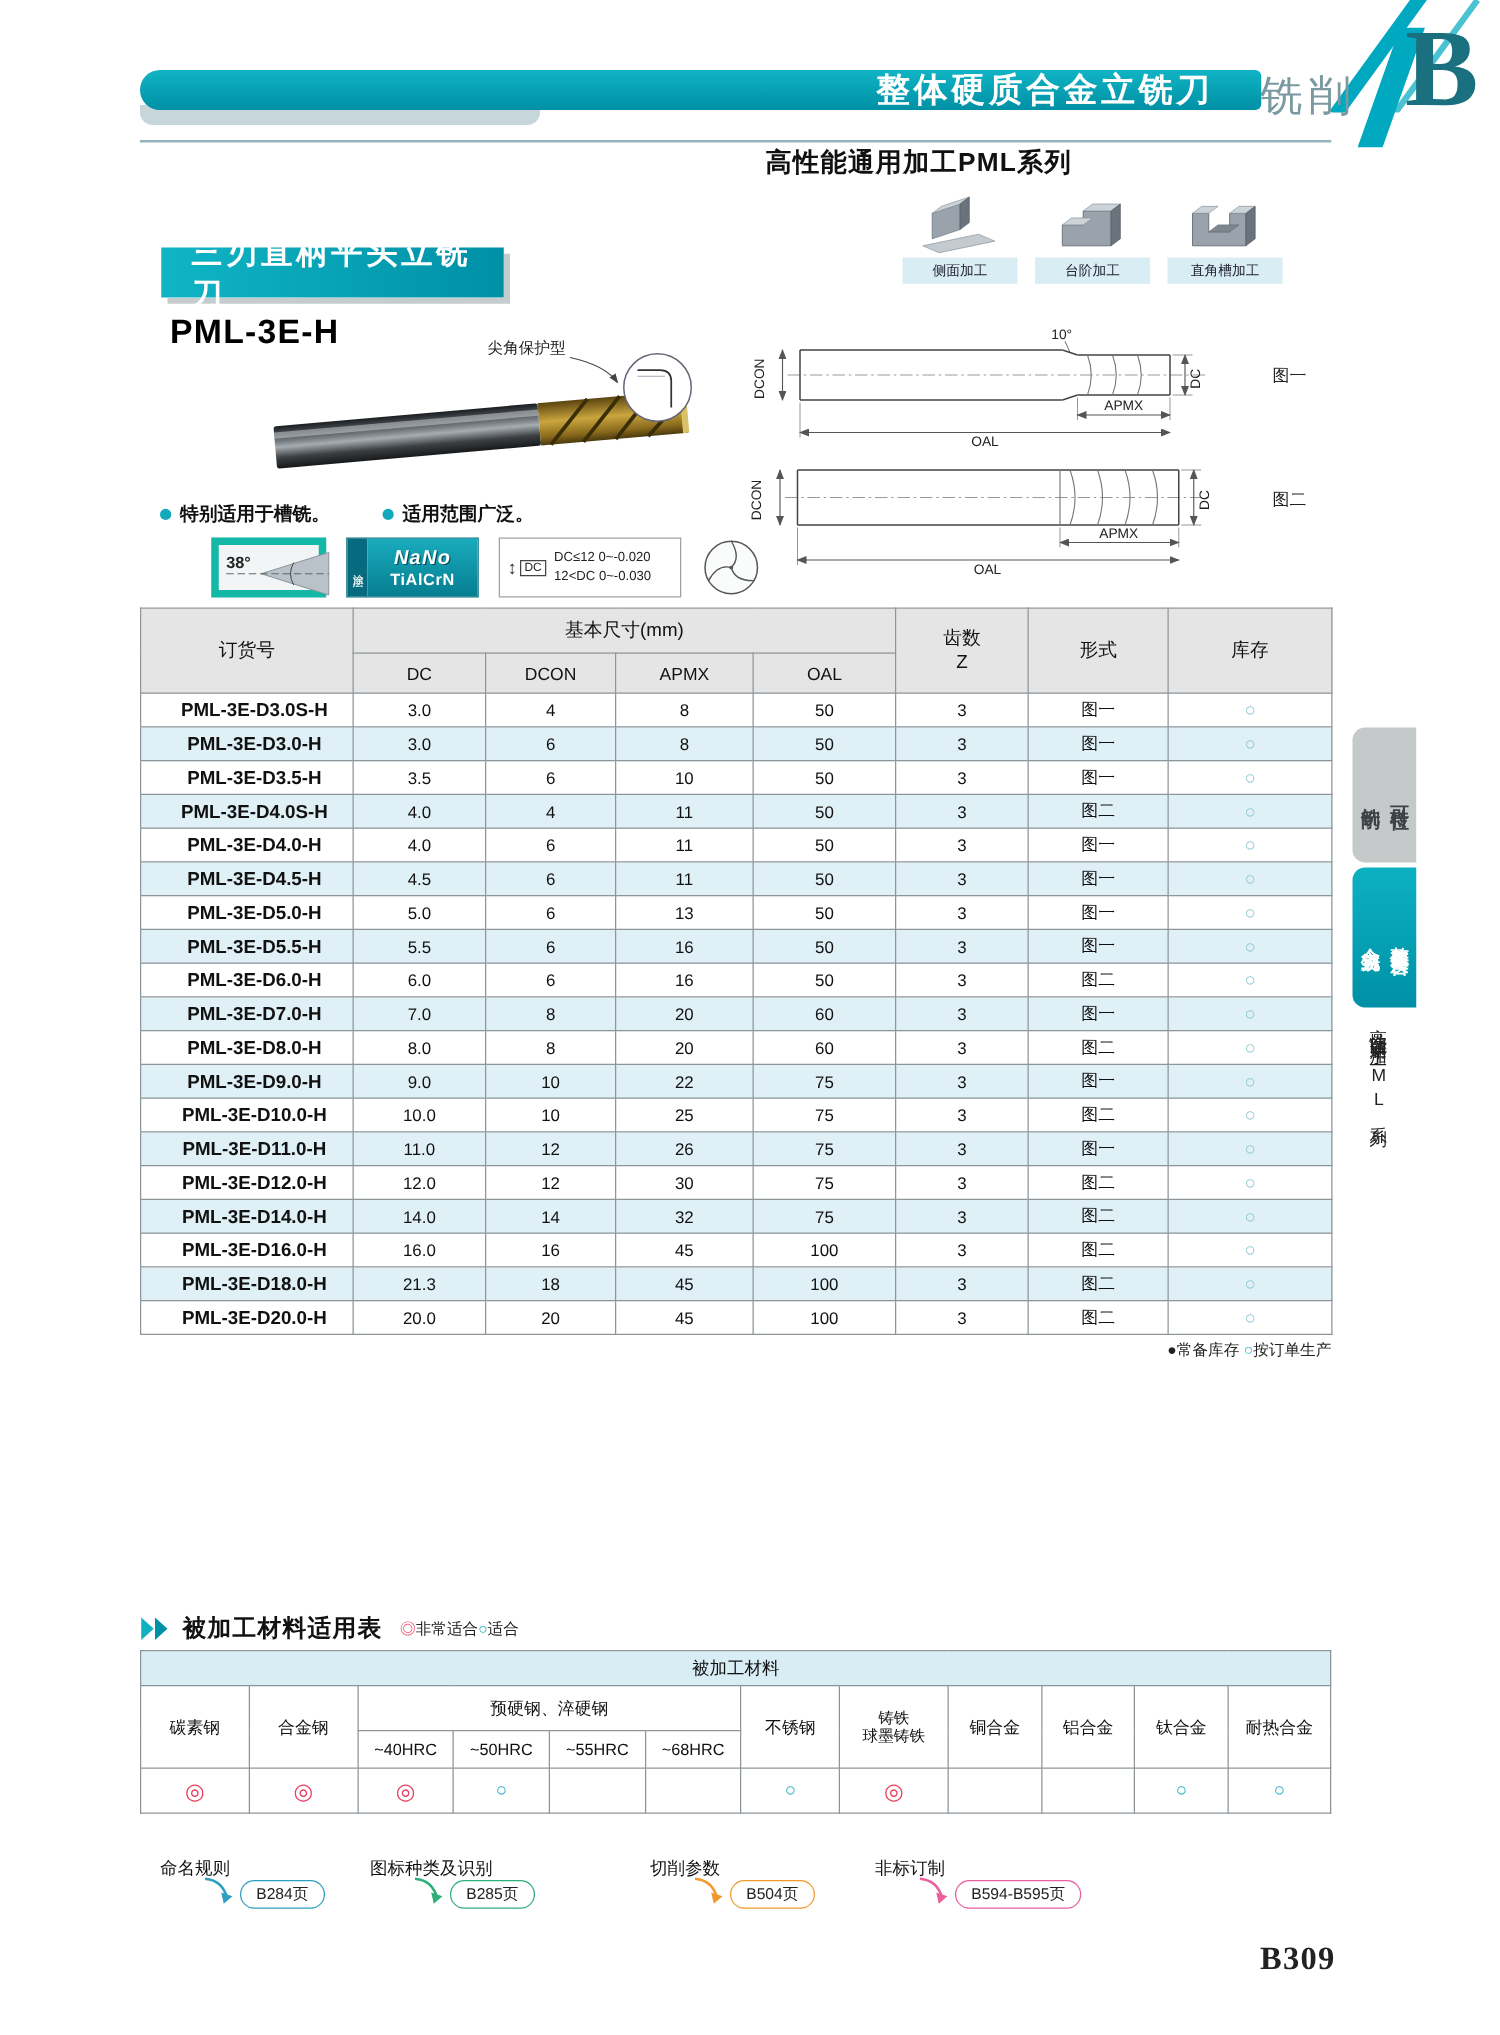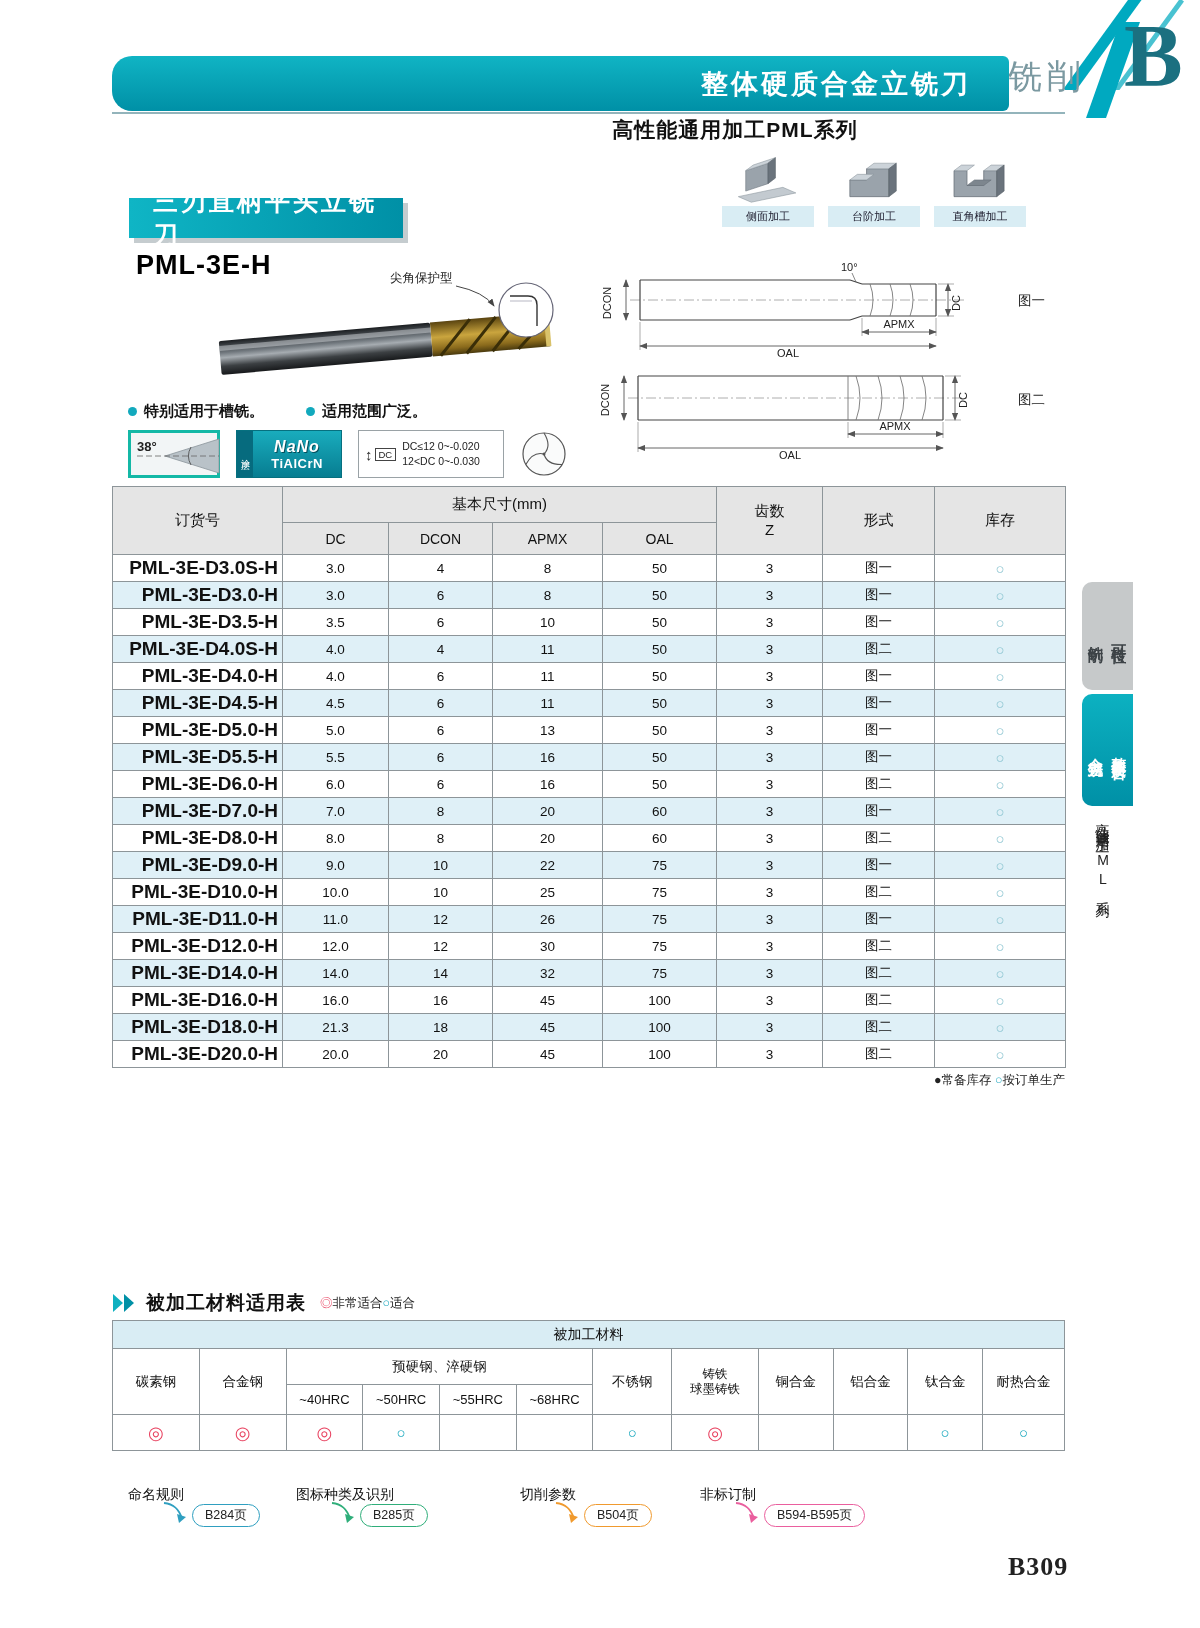--- a/index.html
+++ b/index.html
@@ -2,21 +2,21 @@
 <html><head>
 <meta charset="utf-8">
 <style>
   * { margin:0; padding:0; box-sizing:border-box; }
   body { background:#ffffff; font-family:"Liberation Sans", sans-serif; }
   .page { position:relative; width:1200px; height:1628px; background:#fff; overflow:hidden; margin:0 auto; }
 
   
   .corner-stripes { position:absolute; top:0; right:0; width:170px; height:90px; }
   .banner-under { position:absolute; left:112px; top:84px; width:320px; height:16px; background:#c6d6da; border-radius:0 0 10px 10px; z-index:0; }
-  .banner { position:absolute; left:112px; top:56px; width:897px; height:55px; z-index:1;
+  .banner { position:absolute; left:112px; top:56px; width:897px; height:32px; z-index:1;
             background:linear-gradient(180deg,#10b4c4,#0090a6); border-radius:20px 6px 6px 20px;
             display:flex; align-items:center; justify-content:flex-end; padding-right:38px;
             color:#fff; font-size:27px; font-weight:bold; letter-spacing:3px; }
   .category { position:absolute; left:1008px; top:54px; font-size:34px; color:#7b99a1; letter-spacing:5px; }
   .slash-svg { position:absolute; left:1086px; top:22px; width:54px; height:96px; }
   .big-b { position:absolute; left:1124px; top:8px; font-family:"Liberation Serif", serif; font-weight:bold; font-size:88px; line-height:1.1; color:#1b7080; }
   .series-line { position:absolute; left:112px; top:112px; width:953px; border-top:2px solid #93b4bb; }
   .series-title { position:absolute; left:520px; top:116px; width:430px; text-align:center; font-size:21px; font-weight:bold; color:#111; letter-spacing:1px; }
 
   
@@ -35,41 +35,41 @@
   .tip-detail { position:absolute; left:388px; top:256px; width:196px; height:94px; }
   .diagram1 { position:absolute; left:598px; top:258px; width:462px; height:100px; }
   .diagram2 { position:absolute; left:598px; top:356px; width:462px; height:106px; }
   .diagram text, .tip-detail text { font-family:"Liberation Sans", sans-serif; fill:#222; }
 
   .features { position:absolute; left:128px; top:402px; display:flex; gap:42px; }
   .feature { display:flex; align-items:center; font-size:15px; color:#111; font-weight:bold; }
   .feature .dot { width:9px; height:9px; border-radius:50%; background:#12a9bd; margin-right:7px; }
 
   .spec-icons { position:absolute; left:128px; top:430px; display:flex; gap:16px; align-items:stretch; height:48px; }
-  .helix-box { width:92px; background:#f2f5f6; border:3px solid #14b8a6; }
+  .helix-box { width:92px; background:#f2f5f6; border:6px solid #14b8a6;margin-left:41px; }
   .coat-badge { width:106px; display:flex; border:1px solid #06707f; }
   .coat-side { width:16px; background:#066b7e; color:#fff; font-size:9px; writing-mode:vertical-rl; display:flex; align-items:center; justify-content:center; letter-spacing:2px; }
   .coat-main { flex:1; background:linear-gradient(180deg,#19acbd,#077d91); display:flex; flex-direction:column; align-items:center; justify-content:center; }
   .coat-line1 { color:#fff; font-size:16px; font-weight:bold; font-style:italic; text-shadow:1px 1px 0 #054f5c; letter-spacing:1px; }
   .coat-line2 { color:#fff; font-size:13px; font-weight:bold; letter-spacing:0.5px; }
   .tol-box { width:146px; border:1px solid #9aa2a6; background:#fff; display:flex; align-items:center; padding:0 6px; gap:6px; }
   .tol-icon { display:flex; align-items:center; gap:2px; }
   .tol-arrows { font-size:15px; color:#333; }
   .tol-dc { border:1px solid #444; font-size:9.5px; padding:0 3px; color:#222; }
   .tol-lines { font-size:10.5px; color:#222; line-height:1.45; white-space:nowrap; }
   .endview-box { width:48px; }
 
   
   .spec-table { position:absolute; left:112px; top:486px; width:953px; border-collapse:collapse; table-layout:fixed; border:1.5px solid #5e686c; }
   .spec-table th, .spec-table td { border:1px solid #8d9599; text-align:center; color:#111; }
   .spec-table thead th { background:#e5e5e5; font-weight:normal; font-size:15px; }
   .spec-table thead tr:first-child th { height:36px; }
   .spec-table thead tr:last-child th { height:32px; font-size:14px; }
   .spec-table td { height:27px; font-size:13.5px; padding:0 4px; }
-  .spec-table td.order { text-align:right; padding-left:16px; font-weight:bold; font-size:19px; }
+  .spec-table td.order { text-align:center; padding-left:16px; font-weight:bold; font-size:15px; }
   .spec-table tr.alt td { background:#dff0f7; }
   .spec-table td.stock { color:#8fc6d2; font-size:15px; }
   .teeth-head div { line-height:1.25; }
   .stock-note { position:absolute; left:112px; top:1072px; width:953px; text-align:right; font-size:12.5px; color:#222; }
   .stock-note .sym-filled { color:#222; }
   .stock-note .sym-open { color:#31aec4; }
 
   
   .side-tab { position:absolute; left:1082px; width:51px; writing-mode:vertical-rl; display:flex; align-items:center; justify-content:center;
               font-size:15px; font-weight:bold; letter-spacing:2px; line-height:1.55; text-align:center; border-radius:10px 0 0 10px; }

